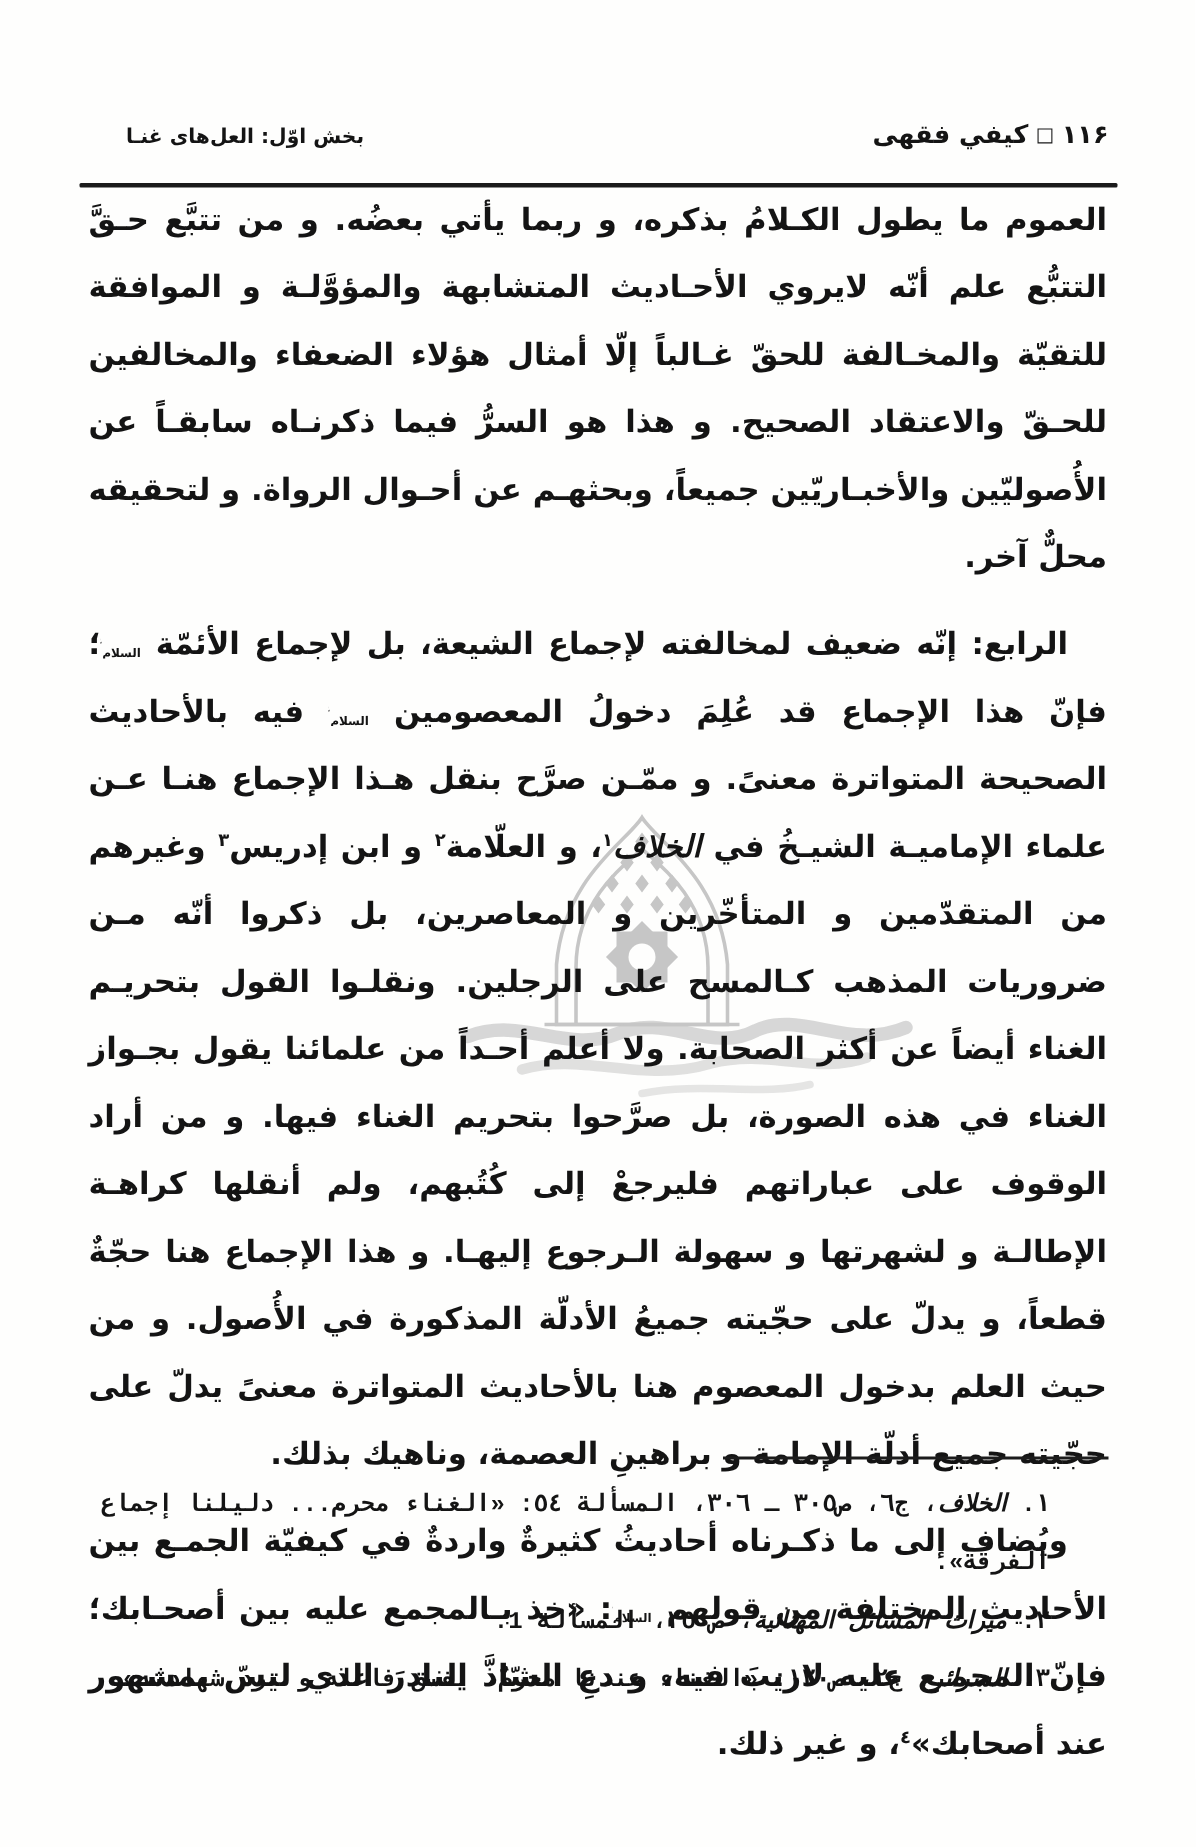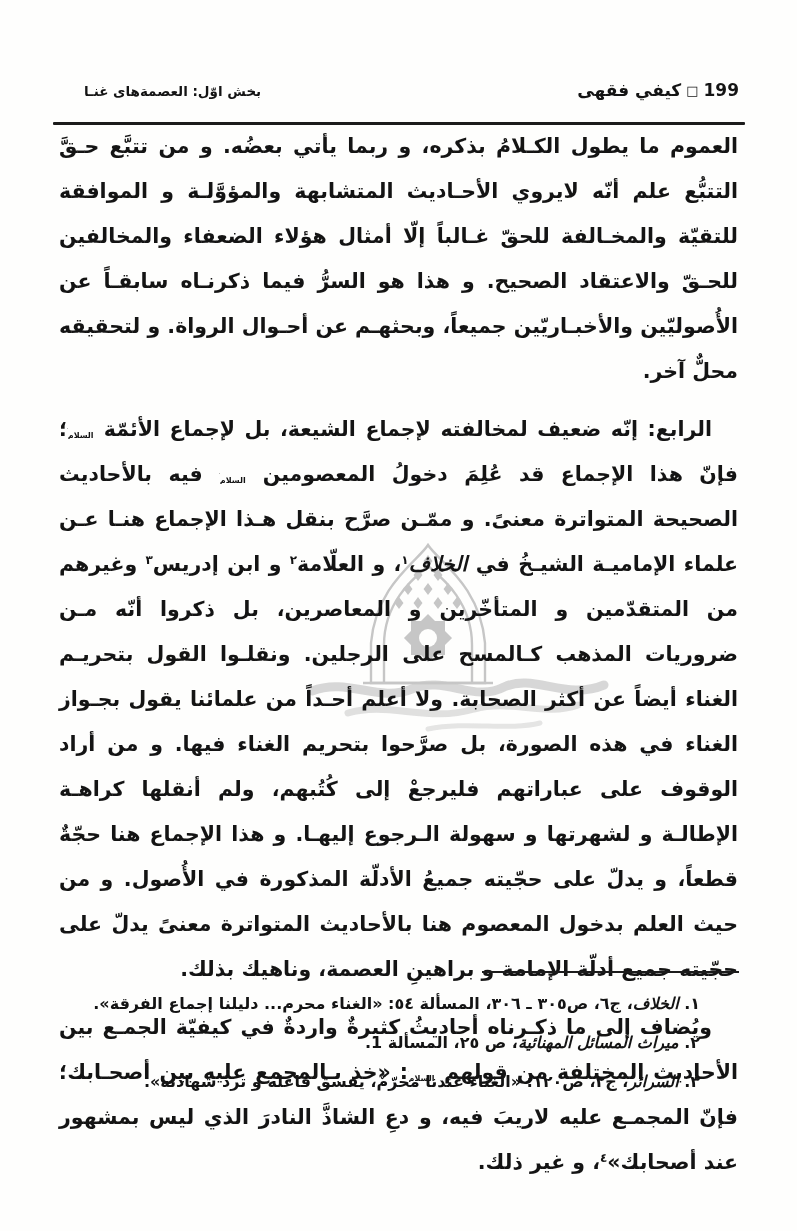--- a/index.html
+++ b/index.html
@@ -44,37 +44,37 @@
   
   .footnote-rule{
     position:absolute;top:971px;right:58px;width:257px;height:2px;
     background:#1c1c1c;z-index:2;
   }
   .footnotes{
     position:absolute;top:984px;right:97px;left:60px;
     font-size:16px;line-height:39px;font-weight:700;
     text-align:right;z-index:1;
   }
-  .footnote{margin:0;}
+  .footnote{margin:0;font-family:Liberation Mono, monospace;}
   
   .watermark{
     position:absolute;top:533px;left:278px;width:364px;height:204px;
     z-index:0;color:#bdbdbd;opacity:.85;
   }
 </style>
 </head>
 <body>
 
 <div class="page">
 
   <header class="page-header">
     <div class="header-meta">
-      <span>199</span><span class="sq">□</span><span>كيفي فقهی</span>
+      <span>۱۱۶</span><span class="sq">□</span><span>كيفي فقهی</span>
     </div>
-    <div class="header-section">بخش اوّل: العصمة‌های غنـا</div>
+    <div class="header-section">بخش اوّل: العل‌های غنـا</div>
   </header>
   <div class="header-rule"></div>
 
   <svg class="watermark" viewBox="0 0 364 204" aria-hidden="true" style="color: rgb(189, 189, 189);">
 
     <g fill="none" stroke="currentColor" stroke-width="2.4">
       <path d="M150,12 C140,28 98,52 93,110 L93,150 L207,150 L207,110 C202,52 160,28 150,12 Z"></path>
       <path d="M106,150 L106,112 C106,68 137,44 150,33 C163,44 194,68 194,112 L194,150"></path>
       <path d="M85,150 L215,150"></path>
     </g>

